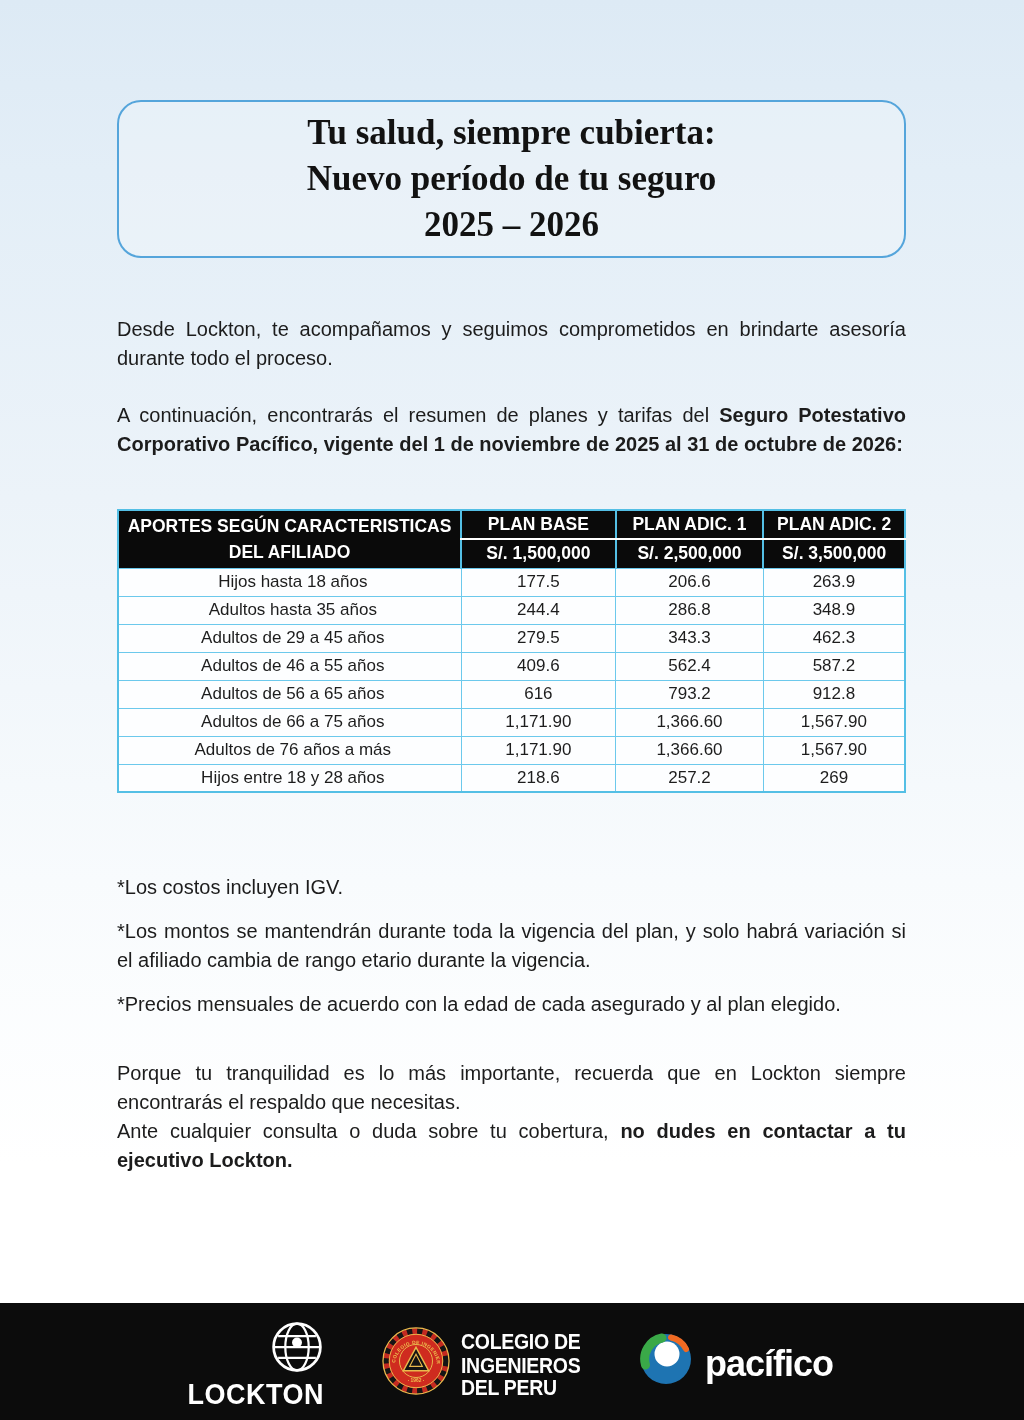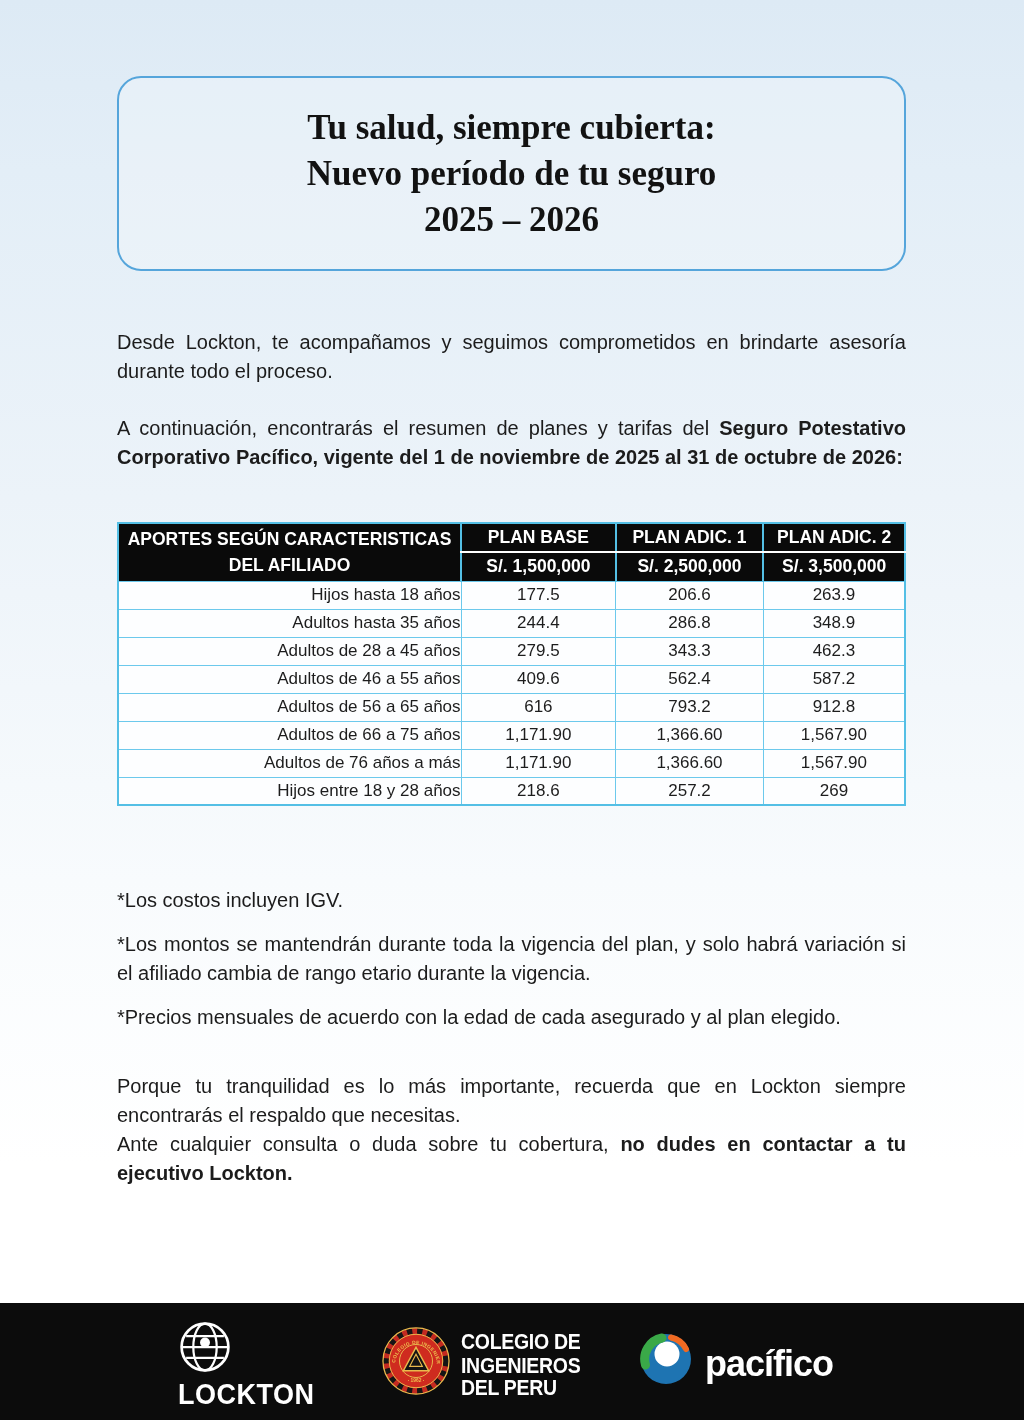--- a/index.html
+++ b/index.html
@@ -6,21 +6,21 @@
   html,body { margin:0; padding:0; }
   body {
     width:1024px; height:1420px; position:relative; overflow:hidden;
     background: linear-gradient(180deg, #ddeaf5 0%, #e3eef7 12%, #ecf3f9 35%, #f8fbfd 62%, #ffffff 82%, #ffffff 100%);
     font-family:"Liberation Sans", sans-serif;
     color:#1c1c1c;
   }
   .content { position:absolute; left:117px; top:0; width:789px; }
 
   .title-box {
-    margin-top:76px; height:195px;
+    margin-top:100px; height:158px;
     border:2px solid #55a5db; border-radius:24px;
     background: rgba(255,255,255,0.22);
     display:flex; flex-direction:column; align-items:center; justify-content:center;
     text-align:center;
     font-family:"Liberation Serif", serif; font-weight:700;
     font-size:35px; line-height:46px; color:#121212;
   }
 
   .para { font-size:20px; line-height:29px; text-align:justify; margin:0; }
   .p1 { margin-top:57px; }
@@ -32,33 +32,33 @@
   table.rates thead th {
     background:#0a0a0a; color:#ffffff; font-weight:bold; font-size:17.5px; padding:0;
   }
   .th-main { height:58px; line-height:26px;margin-left:23px; }
   .th-plan { height:29px; border-left:2px solid #54bfe5; }
   thead tr.hdr-top .th-plan { border-bottom:2.5px solid #ffffff; }
   table.rates tbody td {
     height:28px; font-size:17px; color:#1d1d1d;
     border:1.5px solid #6cc9ec; background:#fdfeff; padding:0;
   }
-  table.rates tbody td.label { text-align:right; padding-left:6px; }
+  table.rates tbody td.label { text-align:center; padding-left:6px; }
   table.rates tbody td.num { text-align:center; }
 
   .notes { margin-top:80px; }
   .note { margin:0 0 15px 0; }
   .closing { margin-top:40px; }
   .closing .para { margin:0; }
 
   .footer {
     position:absolute; left:0; top:1303px; width:1024px; height:117px;
     background:#0c0c0c;
   }
-  .lockton-block { position:absolute; left:178px; top:17px; width:146px; text-align:left; }
+  .lockton-block { position:absolute; left:178px; top:17px; width:146px; text-align:right; }
   .lockton-label {
     color:#fff; font-weight:bold; font-size:27px; letter-spacing:0.5px;
     transform:scaleY(1.1); margin-top:1px;
   }
   .cip-block { position:absolute; left:382px; top:24px; display:flex; gap:11px; }
   .cip-text {
     color:#fff; font-weight:bold; font-size:19.5px; line-height:20.5px;
     letter-spacing:-0.3px; margin-top:3px;
     transform:scaleY(1.12); transform-origin:top left;
   }
@@ -113,21 +113,21 @@
           <td class="num">206.6</td>
           <td class="num">263.9</td>
         </tr>
         <tr>
           <td class="label">Adultos hasta 35 años</td>
           <td class="num">244.4</td>
           <td class="num">286.8</td>
           <td class="num">348.9</td>
         </tr>
         <tr>
-          <td class="label">Adultos de 28 a 45 años</td>
+          <td class="label">Adultos de 29 a 45 años</td>
           <td class="num">279.5</td>
           <td class="num">343.3</td>
           <td class="num">462.3</td>
         </tr>
         <tr>
           <td class="label">Adultos de 46 a 55 años</td>
           <td class="num">409.6</td>
           <td class="num">562.4</td>
           <td class="num">587.2</td>
         </tr>

